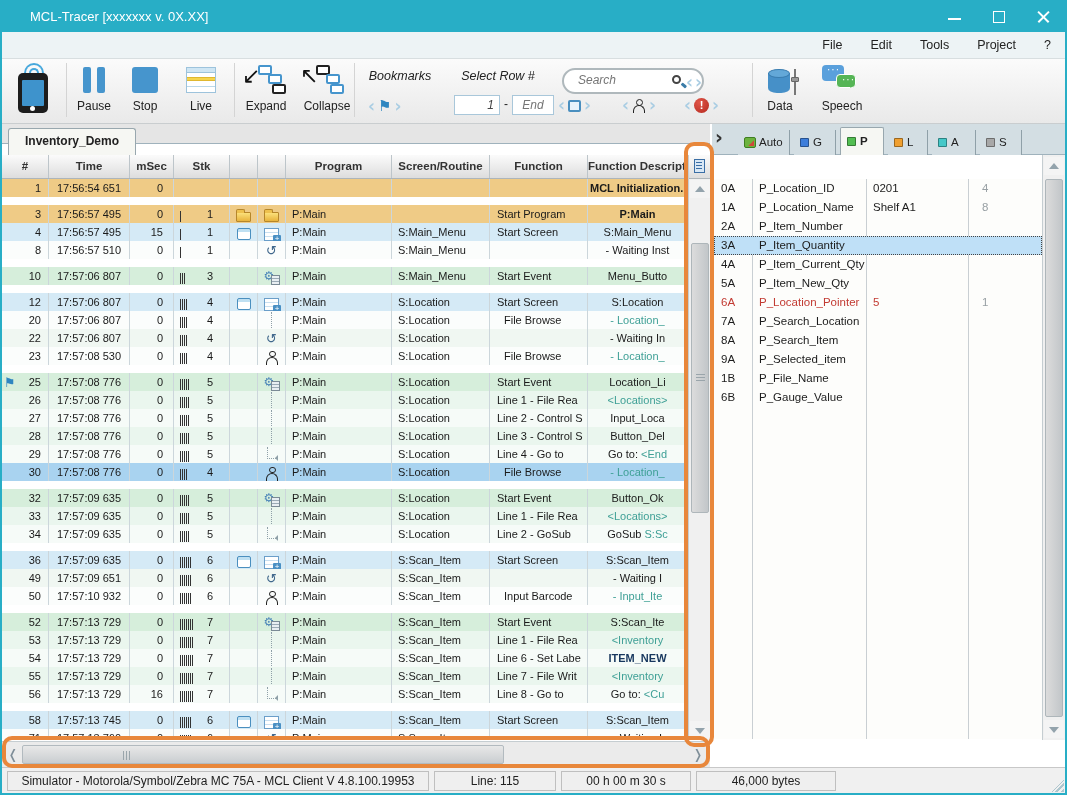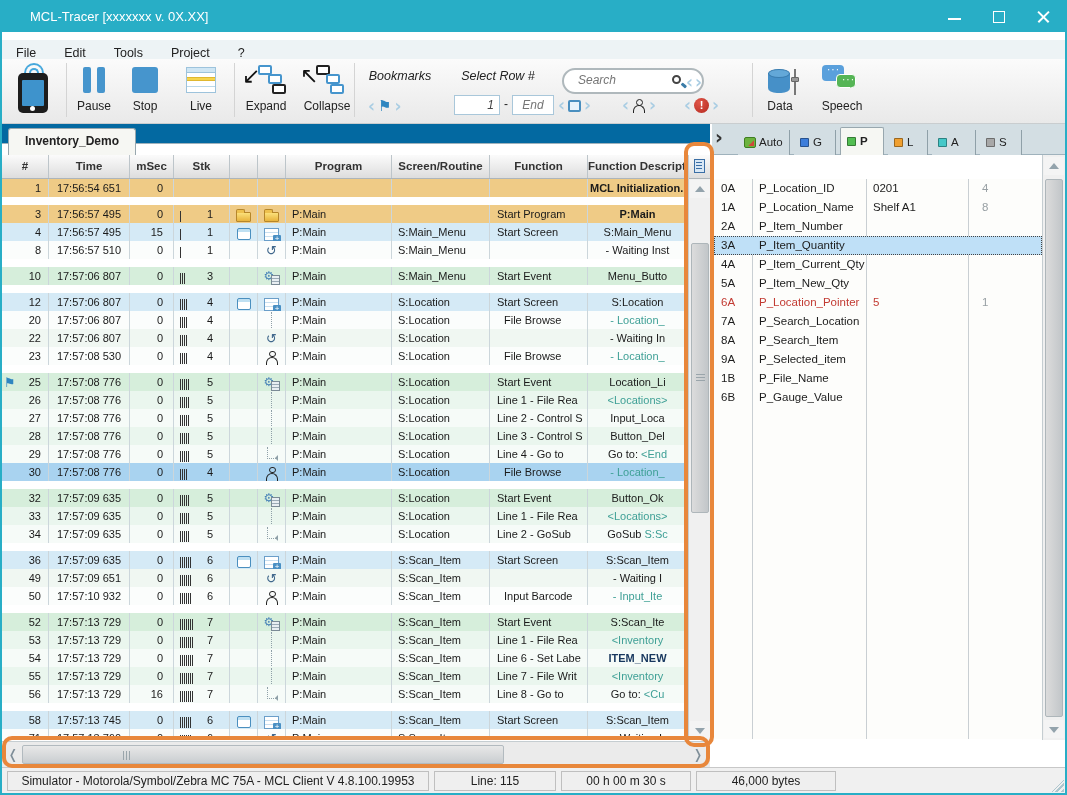--- a/index.html
+++ b/index.html
@@ -10,21 +10,21 @@
   .titlebar { position:absolute; left:0; top:0; width:100%; height:30px; background:#28AEC6; }
   .title-text { position:absolute; left:28px; top:7px; color:#fff; font-size:13px; }
   .winbtn { position:absolute; top:0; width:44px; height:30px; }
   .winbtn-min { right:88px; } .winbtn-max { right:44px; } .winbtn-close { right:0; }
   .wb-min-glyph { position:absolute; left:15px; top:16px; width:13px; height:2px; background:#fff; }
   .wb-max-glyph { position:absolute; left:16px; top:9px; width:12px; height:12px; border:1.5px solid #fff; }
   .wb-x-glyph::before, .wb-x-glyph::after { content:""; position:absolute; left:15px; top:14px; width:15px; height:1.6px; background:#fff; }
   .wb-x-glyph::before { transform:rotate(45deg); } .wb-x-glyph::after { transform:rotate(-45deg); }
 
   
-  .menubar { position:absolute; left:0; top:38px; width:1063px; height:27px; background:#EDF3F5; border-bottom:1px solid #D8DEE0; }
+  .menubar { position:absolute; left:0; top:30px; width:1063px; height:27px; background:#EDF3F5; border-bottom:1px solid #D8DEE0;text-align:right; }
   .menu-item { display:inline-block; padding:6px 14px 0 14px; font-size:12.5px; color:#222; height:100%; }
 
   
   .toolbar { position:absolute; left:0; top:57px; width:1063px; height:65px; background:linear-gradient(#FBFBFB,#E9E9E9); border-bottom:1px solid #C9CDCF; }
   .tsep { position:absolute; top:4px; width:1px; height:54px; background:#D4D4D4; }
   .tool-label { position:absolute; font-size:12px; color:#222; text-align:center; }
   .ital { font-style:italic; font-size:12.5px; color:#222; }
 
   .ic-device { position:absolute; left:16px; top:14px; width:30px; height:40px; background:#1d1d1d; border-radius:5px; }
   .ic-device .scr { position:absolute; left:4px; top:7px; width:22px; height:26px; background:#3E93CC; border-radius:1px; }
@@ -73,21 +73,21 @@
   .ic-data .slider { position:absolute; left:26px; top:0; width:1.5px; height:26px; background:#777; }
   .ic-data .knob { position:absolute; left:23px; top:8px; width:8px; height:5px; background:#999; border:1px solid #666; border-radius:1px; }
   .ic-speech { position:absolute; left:820px; top:6px; width:40px; height:30px; }
   .ic-speech .b1 { position:absolute; left:0; top:0; width:22px; height:16px; background:#5AA0DC; border-radius:4px; }
   .ic-speech .b1::after { content:""; position:absolute; left:3px; bottom:-5px; border:5px solid transparent; border-top-color:#5AA0DC; border-left-width:2px; }
   .ic-speech .b2 { position:absolute; left:14px; top:9px; width:20px; height:14px; background:#56B556; border-radius:4px; border:1px solid #fff; }
   .ic-speech .b2::after { content:""; position:absolute; right:2px; bottom:-5px; border:4px solid transparent; border-top-color:#56B556; border-right-width:2px; }
   .dots { position:absolute; left:5px; top:4px; width:12px; height:3px; color:#fff; font-size:10px; letter-spacing:1px; line-height:2px; }
 
   
-  .tabstrip-left { position:absolute; left:0; top:122px; width:708px; height:20px; background:#0369a1; border-bottom:1px solid #9FB2BC; }
+  .tabstrip-left { position:absolute; left:0; top:122px; width:708px; height:20px; background:#e5e5e5; border-bottom:1px solid #9FB2BC; }
   .trace-tab { position:absolute; left:6px; top:4px; height:27px; padding:0 16px; background:#F6F7F3; border:1px solid #98A7AE; border-bottom:none; border-radius:3px 3px 0 0; font-size:12px; font-weight:bold; color:#222; line-height:25px; }
   .tabstrip-right { position:absolute; left:710px; top:122px; width:355px; height:31px; background:#D3DEE3; border-bottom:1px solid #9FB2BC; }
   .panel-arrow { position:absolute; left:3px; top:2px; font-size:19px; font-weight:bold; color:#333; font-family:"DejaVu Sans",sans-serif; }
   .vtab { position:absolute; top:6px; height:25px; background:#D3DEE3; border-right:1px solid #8FA0A8; font-size:11.5px; color:#222; line-height:24px; padding:0 6px; white-space:nowrap; }
   .vtab.active { background:#F6F7F3; border:1px solid #98A7AE; border-bottom:none; top:3px; height:28px; font-weight:bold; border-radius:2px 2px 0 0; line-height:27px; }
   .sq { display:inline-block; width:9px; height:9px; border-radius:1px; margin-right:4px; vertical-align:-1px; border:1px solid rgba(0,0,0,.35); }
   .ic-auto { display:inline-block; width:12px; height:11px; background:#6DB33F; border:1px solid #3F7F22; border-radius:2px; position:relative; margin-right:3px; vertical-align:-2px; }
   .ic-auto::after { content:""; position:absolute; right:-3px; bottom:-3px; border:4px solid transparent; border-left-color:#D0483A; transform:rotate(45deg); }
 
   

